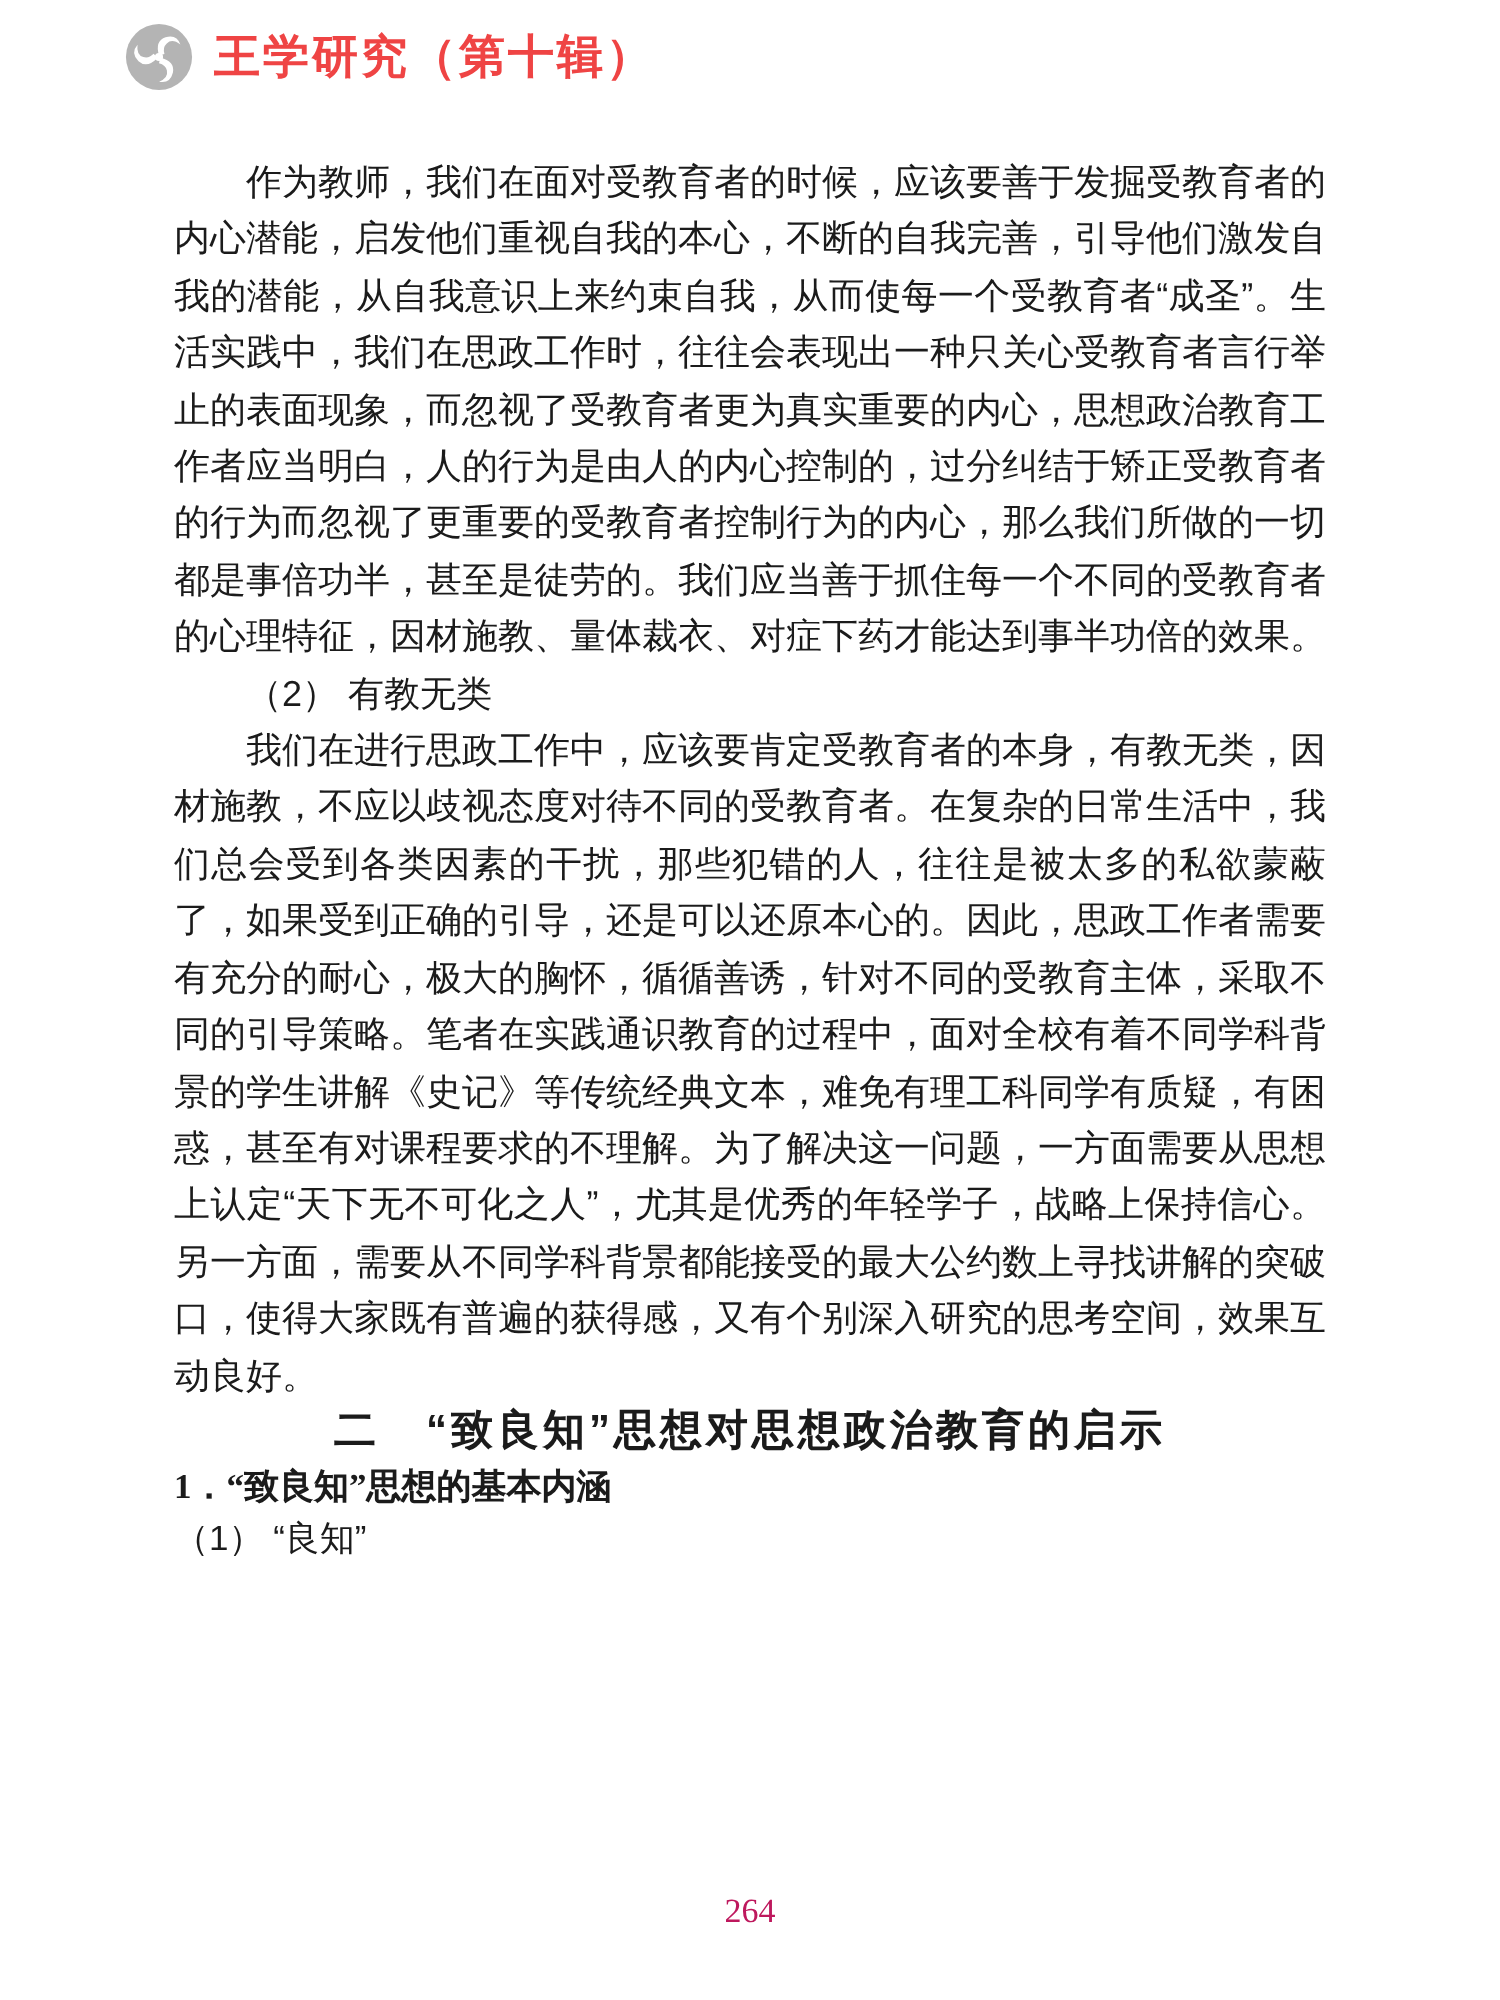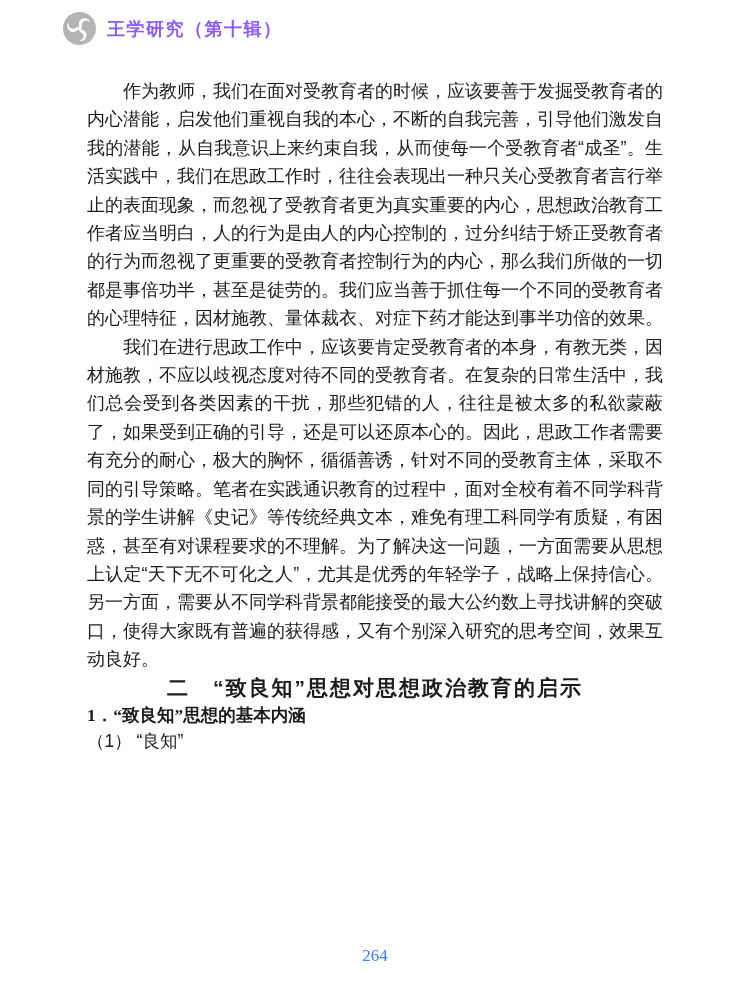--- a/index.html
+++ b/index.html
@@ -11,21 +11,21 @@
     font-family:"Liberation Sans","DejaVu Sans",sans-serif;
     overflow:hidden;
   }
   
   .running-head{
     position:absolute;left:62px;top:11px;
     display:flex;align-items:center;gap:10px;
   }
   .logo{width:35px;height:35px;display:block;}
   .book-title{
-    font-size:18px;font-weight:bold;color:#8b5cf6;
+    font-size:23px;font-weight:bold;color:#ef4444;
     letter-spacing:1.5px;white-space:nowrap;
   }
   
   .text-col{
     position:absolute;left:87px;top:77px;width:576px;
     font-size:18px;line-height:28.4px;
     text-align:justify;
   }
   .text-col p{margin:0;padding:0;}
   .text-col p.indent{text-indent:2em;}
@@ -47,21 +47,21 @@
   .sub-item{
     margin-top:4px;
     padding-left:35px;
     font-size:17.5px;
     line-height:26px;
   }
   .page-number{
     position:absolute;left:0;right:0;top:946px;
     text-align:center;
     font-family:"Liberation Serif","DejaVu Serif",serif;
-    font-size:17px;color:#3b82f6;
+    font-size:17px;color:#be185d;
   }
 </style>
 </head>
 <body>
 
 <div class="page">
 
   <div class="running-head">
     <svg class="logo" viewBox="0 0 36 36" aria-hidden="true">
       <circle cx="18" cy="18" r="17" fill="#b4b4b4"></circle>
@@ -70,20 +70,21 @@
         <path d="M18 17.2 q-2.2 -7.6 3.4 -9.4 q5.8 -1.6 7.6 3.8 q-4.2 -3.2 -7 -0.6 q-2.2 2 -1.2 5.4 z" transform="rotate(120 18 18)"></path>
         <path d="M18 17.2 q-2.2 -7.6 3.4 -9.4 q5.8 -1.6 7.6 3.8 q-4.2 -3.2 -7 -0.6 q-2.2 2 -1.2 5.4 z" transform="rotate(240 18 18)"></path>
         <circle cx="18" cy="18" r="2.1"></circle>
       </g>
     </svg>
     <span class="book-title">王学研究（第十辑）</span>
   </div>
 
   <div class="text-col">
     <p class="indent">作为教师，我们在面对受教育者的时候，应该要善于发掘受教育者的内心潜能，启发他们重视自我的本心，不断的自我完善，引导他们激发自我的潜能，从自我意识上来约束自我，从而使每一个受教育者“成圣”。生活实践中，我们在思政工作时，往往会表现出一种只关心受教育者言行举止的表面现象，而忽视了受教育者更为真实重要的内心，思想政治教育工作者应当明白，人的行为是由人的内心控制的，过分纠结于矫正受教育者的行为而忽视了更重要的受教育者控制行为的内心，那么我们所做的一切都是事倍功半，甚至是徒劳的。我们应当善于抓住每一个不同的受教育者的心理特征，因材施教、量体裁衣、对症下药才能达到事半功倍的效果。</p>
+    <p class="indent">（2） 有教无类</p>
     <p class="indent">我们在进行思政工作中，应该要肯定受教育者的本身，有教无类，因材施教，不应以歧视态度对待不同的受教育者。在复杂的日常生活中，我们总会受到各类因素的干扰，那些犯错的人，往往是被太多的私欲蒙蔽了，如果受到正确的引导，还是可以还原本心的。因此，思政工作者需要有充分的耐心，极大的胸怀，循循善诱，针对不同的受教育主体，采取不同的引导策略。笔者在实践通识教育的过程中，面对全校有着不同学科背景的学生讲解《史记》等传统经典文本，难免有理工科同学有质疑，有困惑，甚至有对课程要求的不理解。为了解决这一问题，一方面需要从思想上认定“天下无不可化之人”，尤其是优秀的年轻学子，战略上保持信心。另一方面，需要从不同学科背景都能接受的最大公约数上寻找讲解的突破口，使得大家既有普遍的获得感，又有个别深入研究的思考空间，效果互动良好。</p>
 
     <p class="section-heading">二　“致良知”思想对思想政治教育的启示</p>
     <p class="subsection-heading">1．“致良知”思想的基本内涵</p>
     <p class="sub-item">（1） “良知”</p>
   </div>
 
   <div class="page-number">264</div>
 
 </div>

